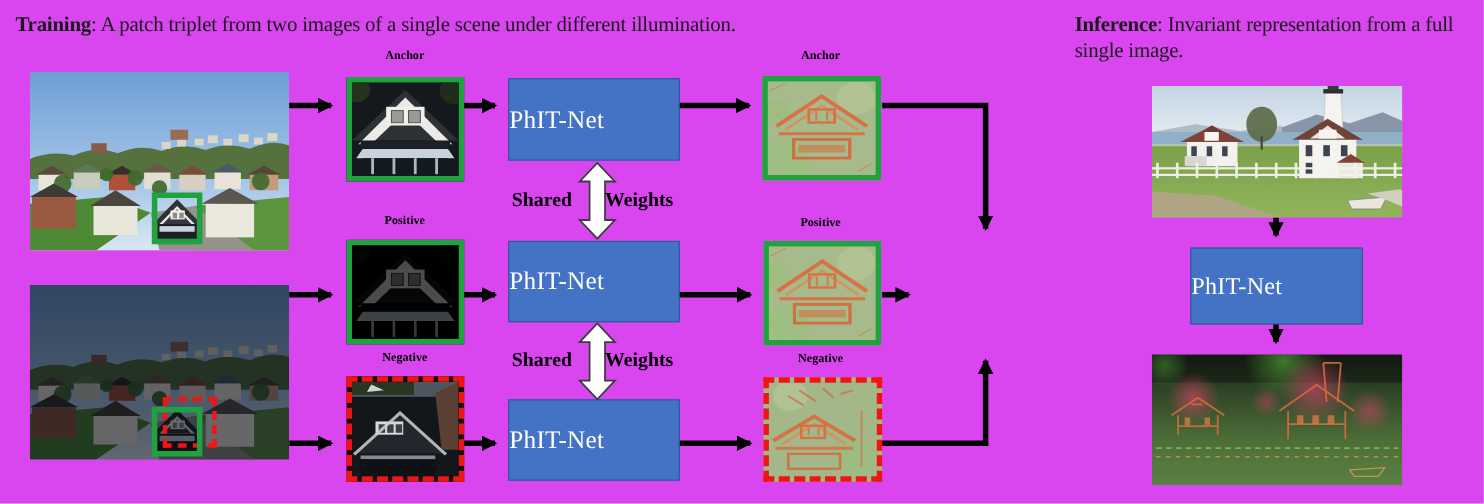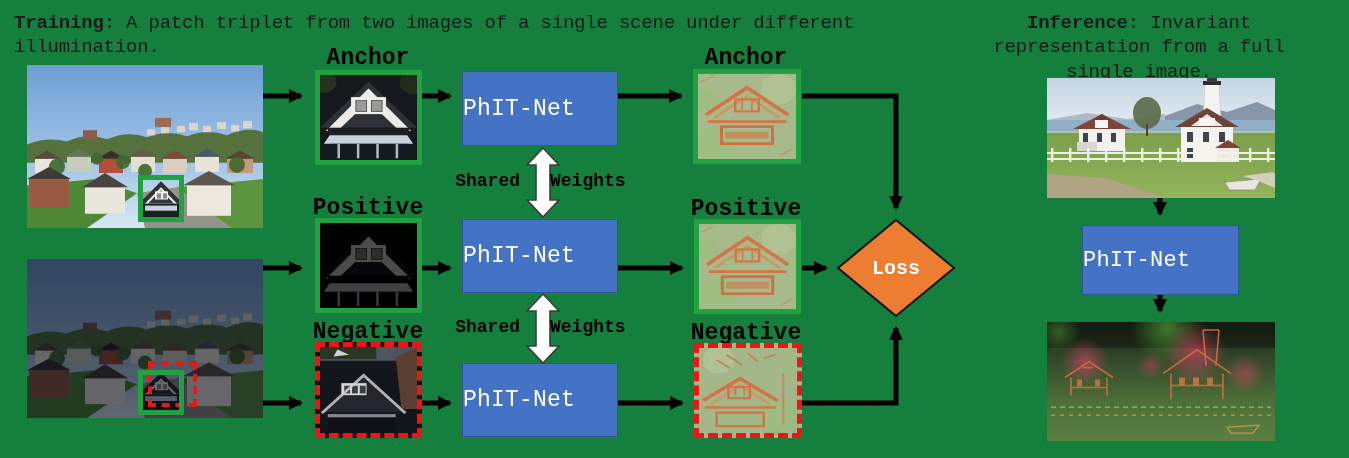--- a/index.html
+++ b/index.html
@@ -1,24 +1,24 @@
 <!DOCTYPE html>
 <html><head>
 <meta charset="utf-8">
 <style>
   html,body{margin:0;padding:0;background:#fff;}
   #canvas{
-    position:relative;width:1349px;height:458px;background:#15803d;
-    font-family:Liberation Mono, monospace;color:#000;
+    position:relative;width:1349px;height:458px;background:#d946ef;
+    font-family:Liberation Serif, serif;color:#000;
     overflow:hidden;
   }
   .abs{position:absolute;}
   .caption{font-size:19px;line-height:1.28;letter-spacing:-0.2px;color:#1a1a1a;}
   .caption b{font-weight:700;}
-  .patch-label{font-size:23px;font-weight:700;text-align:center;color:#000;}
+  .patch-label{font-size:11px;font-weight:700;text-align:center;color:#000;}
   .netbox{
     background:#4472C4;border:1.5px solid #2F5597;box-sizing:border-box;
     display:flex;align-items:center;justify-content:flex-start;
     color:#fff;font-size:23px;letter-spacing:.2px;
   }
   .photo{box-sizing:border-box;overflow:hidden;}
   .photo svg{display:block;width:100%;height:100%;}
   .photo-dusk svg{filter:brightness(.52) saturate(.88) contrast(1.05);}
   .photo-dusk .tint{position:absolute;inset:0;background:rgba(18,30,60,.18);}
   .patch{box-sizing:border-box;overflow:hidden;background:#111;}
@@ -284,21 +284,21 @@
         <path d="M4,86 H224" stroke="#8fc255" stroke-width="1.6" stroke-dasharray="5,4" opacity=".8"></path>
         <path d="M4,94 H224" stroke="#d9a04a" stroke-width="1.4" stroke-dasharray="4,5" opacity=".7"></path>
         <path d="M180,106 L212,104 L206,112 L184,112 Z" stroke="#d9a04a" stroke-width="1.2" fill="none" opacity=".8"></path>
       </symbol>
     </defs>
   </svg>
 
   <div class="abs caption" style="left:14px;top:11px;width:900px;">
     <b>Training</b><span>: A patch triplet from two images of a single scene under different illumination.</span>
   </div>
-  <div class="abs caption" style="left:955px;top:11px;width:368px;text-align:center;">
+  <div class="abs caption" style="left:977px;top:11px;width:368px;">
     <b>Inference</b><span>: Invariant representation from a full single image.</span>
   </div>
 
   <div class="abs photo" style="left:27px;top:65px;width:236px;height:163px;">
     <svg viewBox="0 0 236 160" preserveAspectRatio="none">
         <use href="#suburb"></use>
       </svg>
     <div class="overlay-box b-green" style="left:111px;top:110px;width:46px;height:47px;"></div>
   </div>
 
@@ -366,26 +366,20 @@
     <svg viewBox="0 0 100 100" preserveAspectRatio="none">
         <use href="#feat-house"></use>
       </svg>
   </div>
   <div class="abs patch b-red" style="left:694px;top:343px;width:108px;height:95px;background:#a3b789;">
     <svg viewBox="0 0 100 100" preserveAspectRatio="none">
         <use href="#feat-house-neg"></use>
       </svg>
   </div>
 
-  <div class="abs" style="left:832px;top:214px;width:128px;height:108px;">
-    <svg width="128" height="108" viewBox="0 0 128 108">
-      <polygon points="64,6 122,54 64,102 6,54" fill="#ED7D31" stroke="#141414" stroke-width="2"></polygon>
-    </svg>
-    <div class="loss-text">Loss</div>
-  </div>
 
   <div class="abs photo" style="left:1047px;top:78px;width:228px;height:120px;">
     <svg viewBox="0 0 228 120" preserveAspectRatio="none">
         <use href="#lighthouse-scene"></use>
       </svg>
   </div>
   <div class="abs netbox" style="left:1082px;top:225px;width:157px;height:70px;font-size:22px;">
     <span>PhIT-Net</span>
   </div>
   <div class="abs photo" style="left:1047px;top:322px;width:228px;height:119px;">

